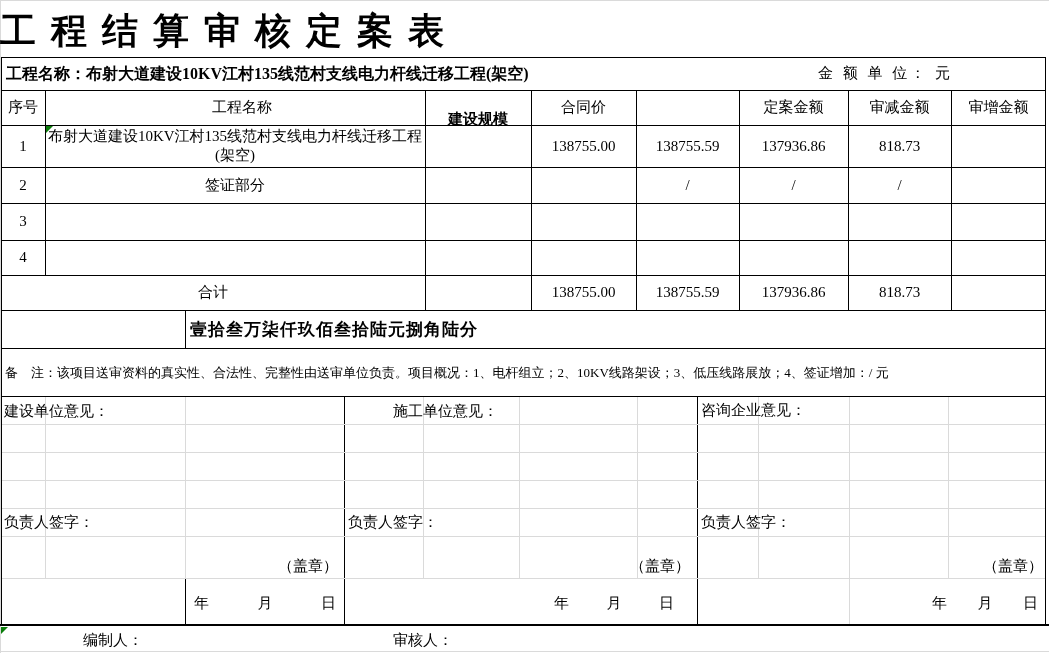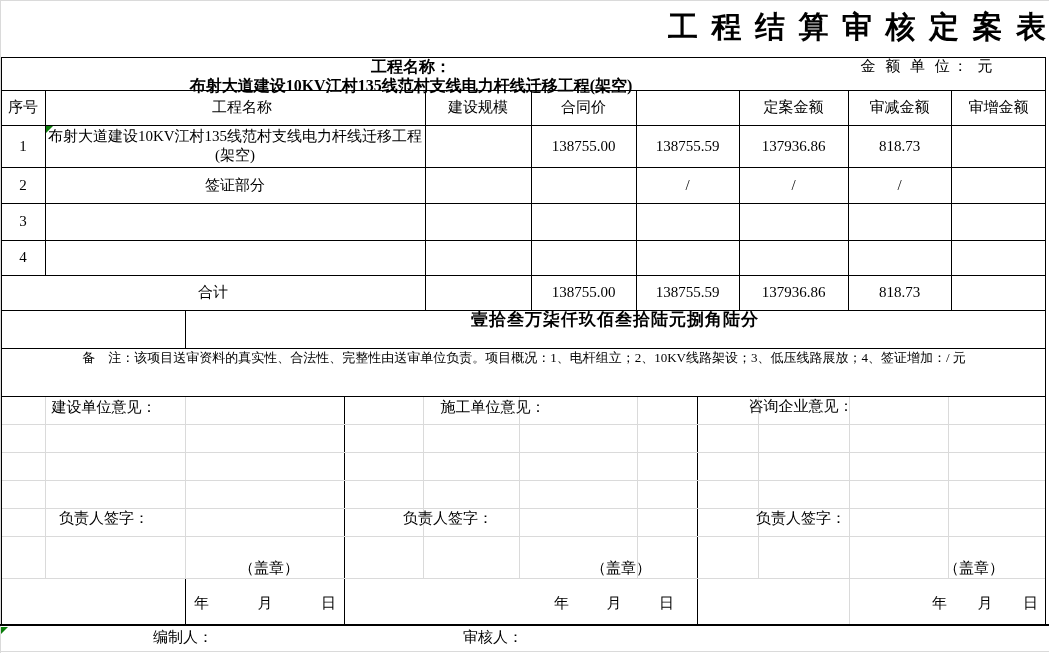--- a/index.html
+++ b/index.html
@@ -6,25 +6,25 @@
   .sheet{
     position:relative;width:1049px;height:653px;background:#ffffff;
     font-family:"Liberation Serif","DejaVu Serif",serif;color:#000;overflow:hidden;
   }
   .abs{position:absolute;}
   .hl{position:absolute;height:1px;background:#000;}
   .vl{position:absolute;width:1px;background:#000;}
   .ghl{position:absolute;height:1px;background:#dadada;}
   .gvl{position:absolute;width:1px;background:#dadada;}
   .cell{position:absolute;display:flex;align-items:center;justify-content:center;
-        font-size:15px;line-height:19px;text-align:center;flex-direction:column;}
+        font-size:15px;line-height:19px;text-align:center;}
   .cell.left{justify-content:flex-start;text-align:left;}
   .cell.right{justify-content:flex-end;text-align:right;}
-  .title{position:absolute;top:7px;left:0;width:1049px;text-align:right;
-         font-size:30px;font-weight:bold;letter-spacing:3px;}
+  .title{position:absolute;top:7px;left:0;width:1049px;text-align:left;
+         font-size:36px;font-weight:bold;letter-spacing:3px;}
   .meta{position:absolute;top:57px;left:0;width:1049px;height:33px;}
   .bold{font-weight:bold;}
   .tri{position:absolute;width:0;height:0;border-top:7px solid #0a7d0a;border-right:7px solid transparent;}
   .datecell{position:absolute;display:flex;justify-content:space-between;align-items:center;
             font-size:15px;padding:0 8px;box-sizing:border-box;}
   .note{font-size:13px;}
 </style>
 </head>
 <body>
 
@@ -83,21 +83,21 @@
   <div class="ghl" style="top:480px;left:2px;width:1043px;"></div>
   <div class="ghl" style="top:508px;left:2px;width:1043px;"></div>
   <div class="ghl" style="top:536px;left:2px;width:1043px;"></div>
   <div class="ghl" style="top:578px;left:2px;width:1043px;"></div>
 
   <div class="tri" style="left:46px;top:126px;"></div>
   <div class="tri" style="left:1px;top:627px;"></div>
 
   <div class="cell" style="left:1px;top:90px;width:44px;height:35px;">序号</div>
   <div class="cell" style="left:45px;top:90px;width:380px;height:35px;padding-left:7px;">工程名称</div>
-  <div class="cell" style="left:425px;top:90px;width:106px;height:35px;">建设规模</div>
+  <div class="cell" style="left:425px;top:102px;width:106px;height:35px;font-weight:bold;">建设规模</div>
   <div class="cell" style="left:531px;top:90px;width:105px;height:35px;">合同价</div>
   <div class="cell" style="left:739px;top:90px;width:109px;height:35px;">定案金额</div>
   <div class="cell" style="left:848px;top:90px;width:103px;height:35px;">审减金额</div>
   <div class="cell" style="left:951px;top:90px;width:95px;height:35px;">审增金额</div>
 
   <div class="cell" style="left:1px;top:125px;width:44px;height:42px;">1</div>
   <div class="cell" style="left:47px;top:125px;width:376px;height:42px;">布射大道建设10KV江村135线范村支线电力杆线迁移工程(架空)</div>
   <div class="cell" style="left:531px;top:125px;width:105px;height:42px;">138755.00</div>
   <div class="cell" style="left:636px;top:125px;width:103px;height:42px;">138755.59</div>
   <div class="cell" style="left:739px;top:125px;width:109px;height:42px;">137936.86</div>

